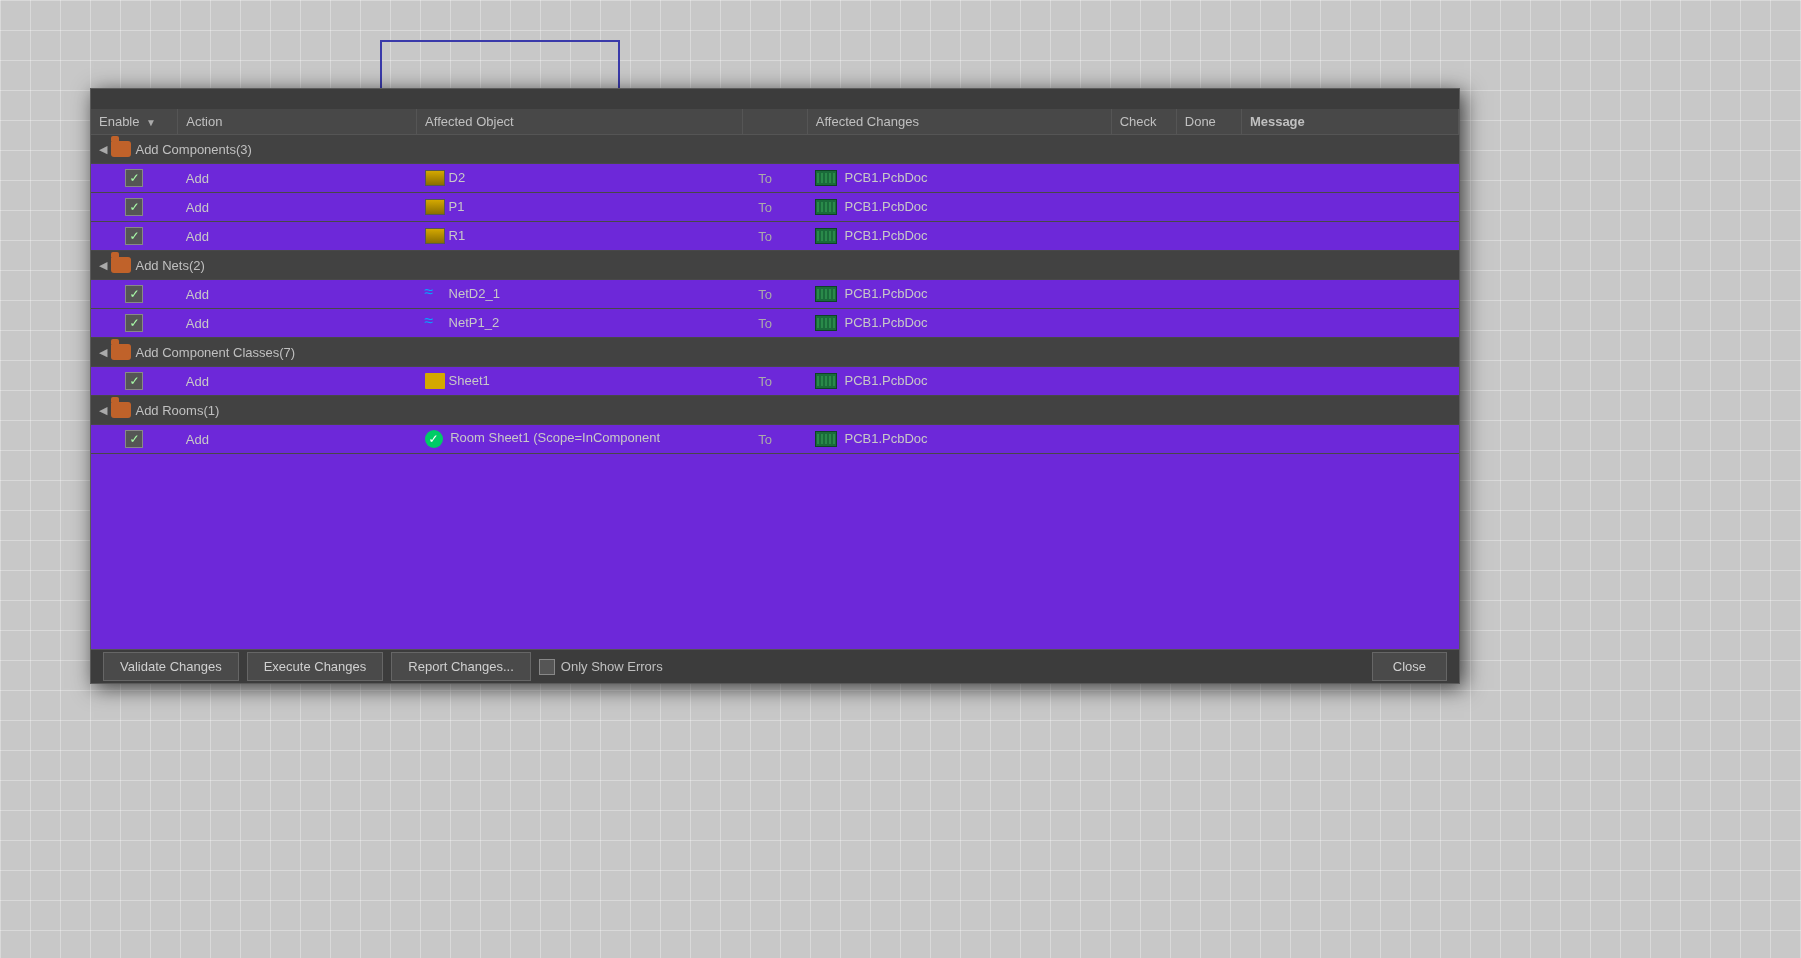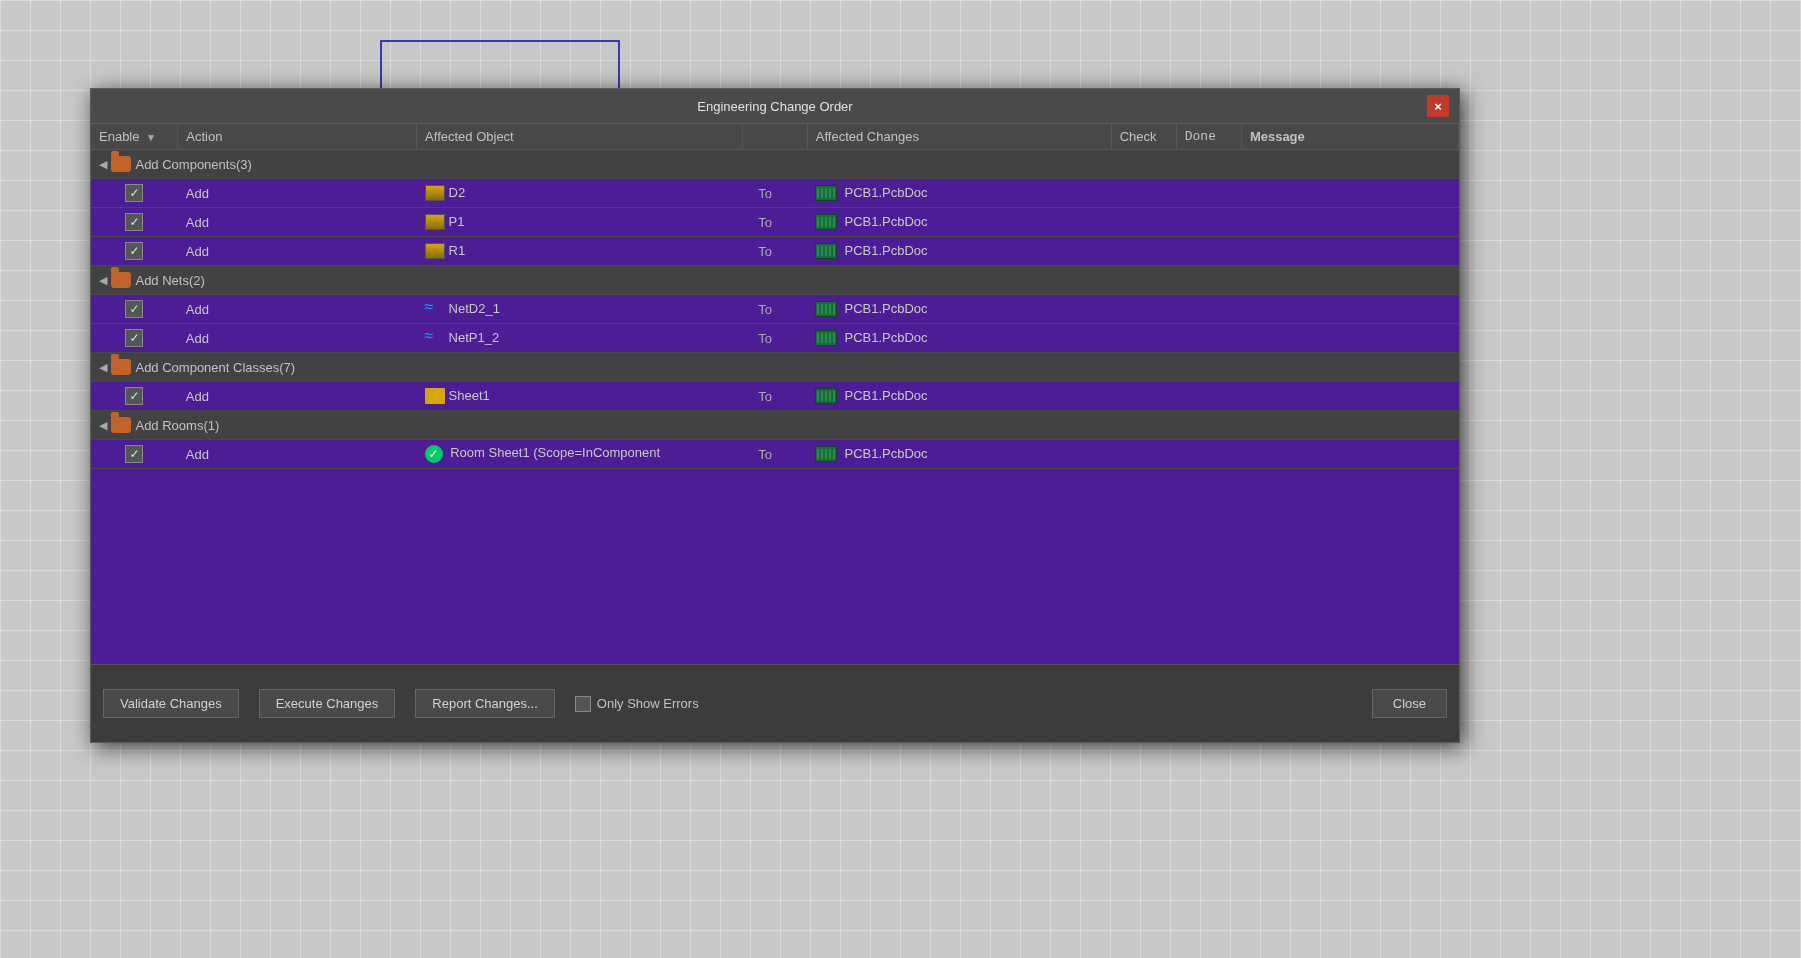--- a/index.html
+++ b/index.html
@@ -70,21 +70,22 @@
       justify-content: center;
     }
 
     .dialog-body {
       padding: 0;
     }
 
     .table-container {
       overflow-y: auto;
       height: 540px;
-      background: #4c1d95;
+      background: #6d28d9;
+      margin-top: 20px;
     }
 
     .modifications-label {
       color: #d0d0d0;
       font-size: 13px;
     }
 
     .status-label {
       color: #d0d0d0;
       font-size: 13px;
@@ -119,21 +120,20 @@
       width: 300px;
     }
     .th-affected-doc {
       width: 280px;
     }
     .th-check {
       width: 60px;
     }
     .th-done {
       width: 60px;
-      font-family: Liberation Mono, monospace;
     }
     .th-message {
       width: 200px;
       font-weight: bold;
     }
 
     tbody tr {
       border-bottom: 1px solid #484848;
     }
 
@@ -281,24 +281,24 @@
         transparent 2px, transparent 4px
       );
     }
 
     .to-label {
       color: #aaa;
       margin: 0 8px;
     }
 
     .dialog-footer {
-      padding: 24px 12px;
-      display: flex;
-      align-items: center;
-      gap: 20px;
+      padding: 2px 12px;
+      display: flex;
+      align-items: center;
+      gap: 8px;
       background: #3c3c3c;
       border-top: 1px solid #555;
     }
 
     .footer-btn {
       padding: 6px 16px;
       background: #4a4a4a;
       border: 1px solid #666;
       color: #d0d0d0;
       cursor: pointer;
@@ -351,25 +351,20 @@
       vertical-align: middle;
     }
   </style>
 </head>
 <body>
 
 <div class="schematic-box"></div>
 
 <div class="dialog-overlay">
 
-  <div class="dialog-title-bar">
-    <div style="width:22px;"></div>
-    <span class="dialog-title">Engineering Change Order</span>
-    <button class="close-btn">×</button>
-  </div>
 
   <div class="dialog-body">
 
 
     <div class="table-container">
       <table>
         <thead>
           <tr>
             <th class="th-enable">
               <span>Enable</span>

